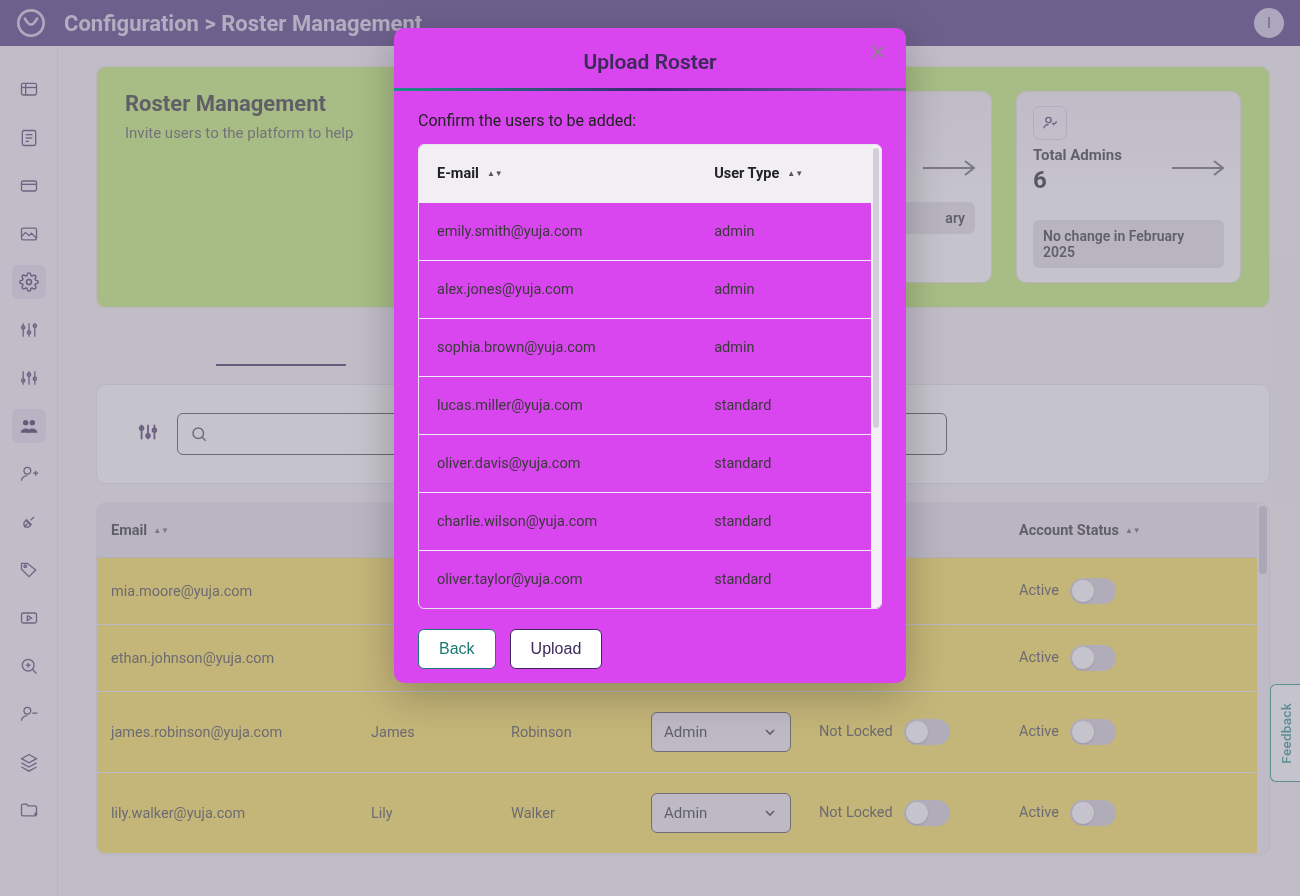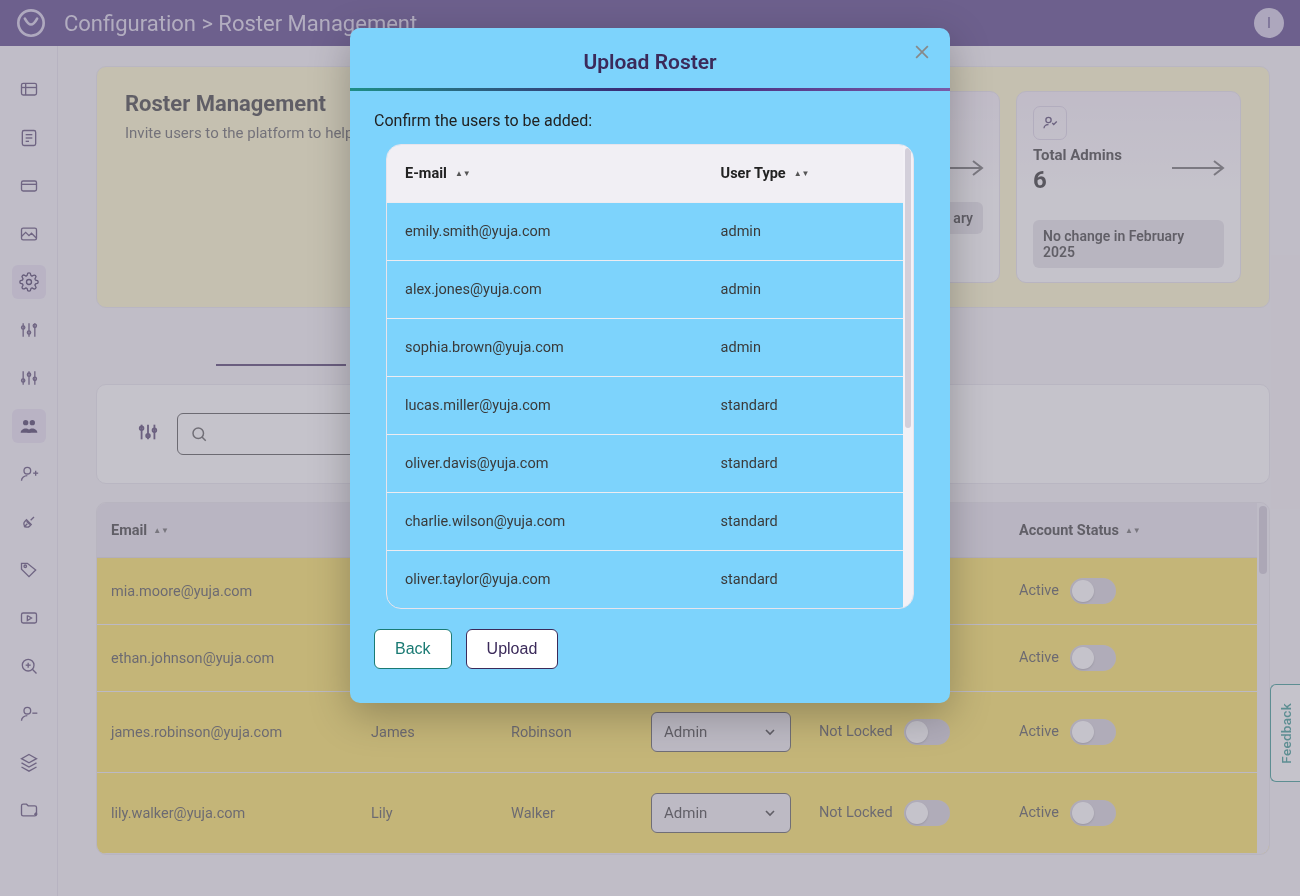--- a/index.html
+++ b/index.html
@@ -2,35 +2,35 @@
 <html><head>
 <meta charset="utf-8">
 <style>
   * { box-sizing: border-box; margin: 0; padding: 0; }
   html, body { width: 1300px; height: 896px; overflow: hidden; font-family: -apple-system, BlinkMacSystemFont, "Segoe UI", Roboto, sans-serif; background: #f3f1f5; color: #333; }
 
   
   .topbar { position: absolute; top: 0; left: 0; right: 0; height: 46px; background: #3c2475; display: flex; align-items: center; padding: 0 16px; }
   .topbar .logo { width: 30px; height: 30px; border-radius: 50%; background: transparent; display: flex; align-items: center; justify-content: center; margin-right: 18px; }
   .topbar .logo svg { width: 28px; height: 28px; }
-  .topbar .breadcrumb { color: #d6cfe6; font-size: 22px; font-weight: 400; }
+  .topbar .breadcrumb { color: #d6cfe6; font-size: 22px; font-weight: 700; }
   .topbar .avatar { margin-left: auto; width: 30px; height: 30px; border-radius: 50%; background: #c9c1e0; display: flex; align-items: center; justify-content: center; color: #5a4a8a; font-size: 14px; font-weight: 500; }
 
   
   .leftnav { position: absolute; top: 46px; left: 0; bottom: 0; width: 58px; background: #f4f1f8; border-right: 1px solid #e0dbe9; display: flex; flex-direction: column; align-items: center; padding-top: 20px; overflow: hidden; }
   .leftnav .nav-item { width: 34px; height: 34px; margin: 7px 0; display: flex; align-items: center; justify-content: center; border-radius: 6px; color: #423060; }
   .leftnav .nav-item.active { background: #e4dcf0; color: #2b1b4a; }
   .leftnav .nav-item svg { width: 20px; height: 20px; stroke: currentColor; fill: none; stroke-width: 1.6; }
   .leftnav .nav-item.filled svg { fill: currentColor; stroke: none; }
 
   
   .main { position: absolute; top: 46px; left: 58px; right: 0; bottom: 0; padding: 20px 30px 0 38px; overflow: hidden; }
 
   
-  .header-card { background: #fef9c3; border: 1px solid #e5e2ea; border-radius: 10px; padding: 24px 28px; display: flex; gap: 16px; }
+  .header-card { background: #bef264; border: 1px solid #e5e2ea; border-radius: 10px; padding: 24px 28px; display: flex; gap: 24px; }
   .header-card .left { flex: 1; }
   .header-card h1 { font-size: 22px; font-weight: 700; color: #1f1f1f; margin-bottom: 8px; }
   .header-card p { font-size: 15px; color: #4c4c4c; }
 
   .stat-card { width: 225px; border: 1px solid #e2dde9; border-radius: 10px; padding: 14px 16px; background: linear-gradient(180deg, #f5eef8 0%, #fff 55%); position: relative; }
   .stat-card .icon-box { width: 34px; height: 34px; border: 1px solid #d6cee2; border-radius: 7px; display: flex; align-items: center; justify-content: center; color: #3b2b5a; margin-bottom: 6px; }
   .stat-card .label { font-size: 15px; font-weight: 700; color: #222; }
   .stat-card .value { font-size: 24px; font-weight: 700; color: #111; margin-top: 2px; }
   .stat-card .arrow { position: absolute; right: 14px; top: 66px; }
   .stat-card .arrow svg { width: 56px; height: 20px; stroke: #5c5c5c; stroke-width: 2; fill: none; }
@@ -61,27 +61,27 @@
   .role-select svg { width: 16px; height: 16px; stroke: #222; stroke-width: 2.4; fill: none; }
 
   .toggle { width: 46px; height: 26px; background: #d1cdd8; border-radius: 13px; position: relative; display: inline-block; vertical-align: middle; }
   .toggle .knob { position: absolute; width: 22px; height: 22px; background: #fff; border-radius: 50%; top: 2px; left: 2px; box-shadow: 0 1px 2px rgba(0,0,0,.25); }
 
   .help-circle { display: inline-flex; width: 18px; height: 18px; border: 1.5px solid #333; border-radius: 50%; align-items: center; justify-content: center; font-size: 12px; margin-left: 4px; vertical-align: middle; }
 
   
   .overlay { position: absolute; inset: 0; background: rgba(150,145,160,0.55); }
 
-  .modal { position: absolute; top: 28px; left: 50%; transform: translateX(-50%); width: 600px; background: #7dd3fc; border-radius: 10px; box-shadow: 0 12px 40px rgba(0,0,0,.25); padding-bottom: 28px; }
+  .modal { position: absolute; top: 28px; left: 50%; transform: translateX(-50%); width: 512px; background: #d946ef; border-radius: 10px; box-shadow: 0 12px 40px rgba(0,0,0,.25); padding-bottom: 8px; }
   .modal .close { position: absolute; top: 14px; right: 18px; color: #888; cursor: pointer; }
   .modal .close svg { width: 20px; height: 20px; stroke: currentColor; stroke-width: 2; fill: none; }
   .modal h2 { text-align: center; font-size: 21px; font-weight: 600; color: #3b2a5a; padding: 22px 0 14px; }
   .modal .divider { height: 3px; background: linear-gradient(90deg, #1e8e86 0%, #3c2475 50%, #7a5ba8 100%); }
   .modal .subtitle { padding: 20px 24px 14px; font-size: 16px; color: #222; }
-  .modal-table-wrap { margin: 0 36px; border: 1px solid #e7e4ec; border-radius: 15px; max-height: 480px; overflow: hidden; position: relative; }
+  .modal-table-wrap { margin: 0 24px; border: 1px solid #e7e4ec; border-radius: 6px; max-height: 480px; overflow: hidden; position: relative; }
   .modal-table-wrap table { width: 100%; border-collapse: collapse; }
   .modal-table-wrap thead th { background: #f1eff4; text-align: left; padding: 20px 18px; font-size: 14.5px; font-weight: 700; color: #222; }
   .modal-table-wrap thead th .sort { display: inline-flex; flex-direction: column; margin-left: 8px; vertical-align: middle; font-size: 8px; color: #555; line-height: 6px; }
   .modal-table-wrap tbody td { padding: 20px 18px; font-size: 14.5px; color: #3a3a3a; border-top: 1px solid #eeecf1; }
   .modal-table-wrap .modal-scrollbar { position: absolute; right: 0; top: 0; bottom: 0; width: 10px; background: #f3f1f6; }
   .modal-table-wrap .modal-scrollbar .thumb { position: absolute; top: 3px; left: 2px; right: 2px; height: 280px; background: #d3cfda; border-radius: 4px; }
 
   .modal-actions { display: flex; justify-content: flex-start; gap: 14px; padding: 20px 24px 6px; }
   .btn { height: 40px; padding: 0 20px; border-radius: 6px; font-size: 16px; font-weight: 500; background: #fff; cursor: pointer; display: flex; align-items: center; }
   .btn-back { border: 1.6px solid #1a7a73; color: #1a7a73; }

